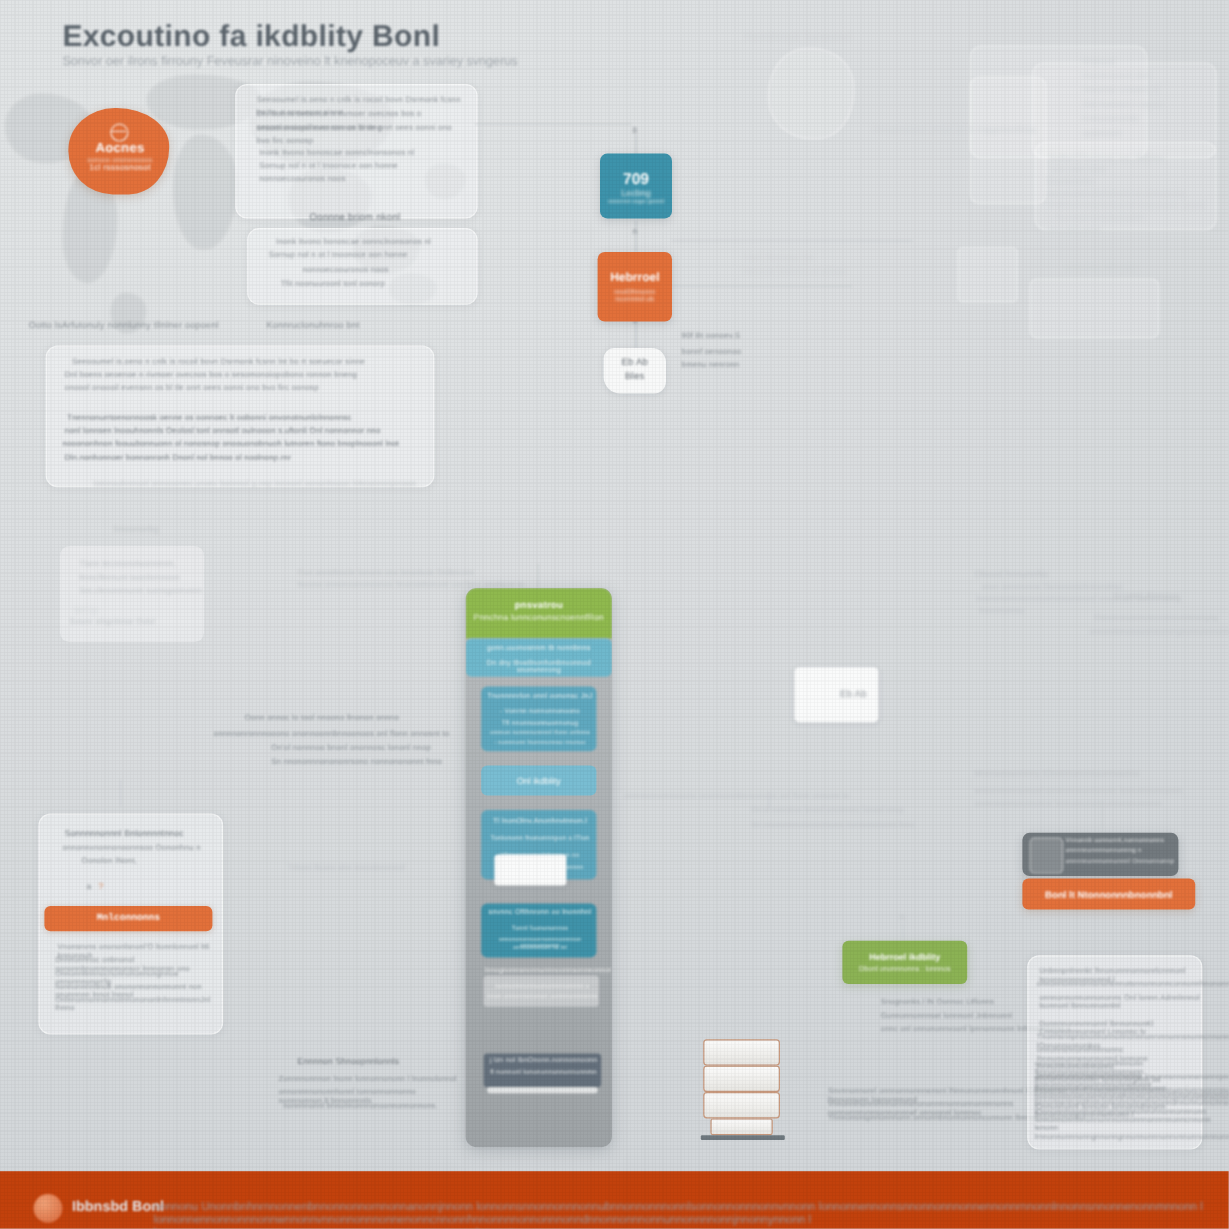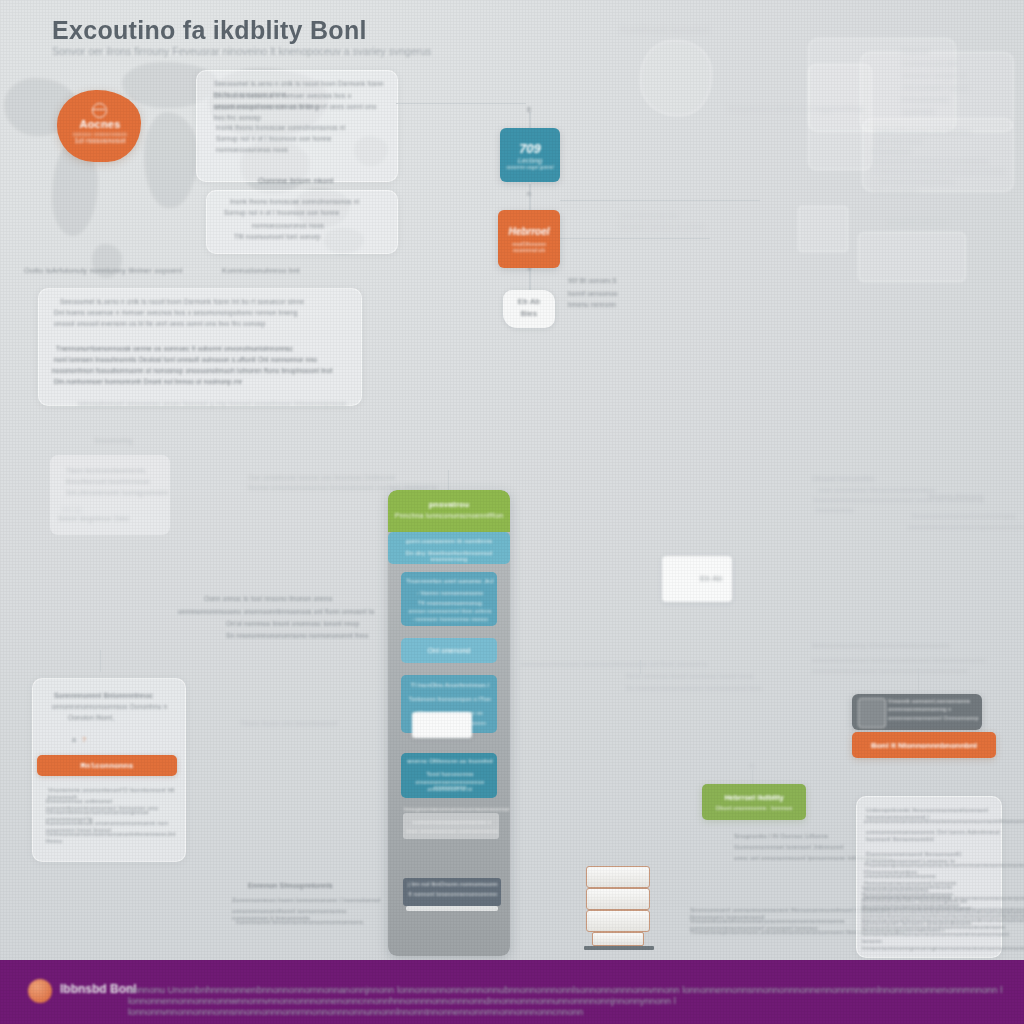--- a/index.html
+++ b/index.html
@@ -19,33 +19,33 @@
   
   .worldmap{position:absolute;left:-6px;top:48px;width:420px;height:300px;opacity:.30;}
   .worldmap span{position:absolute;background:#b3b8bb;border-radius:42% 58% 50% 44%/46% 42% 58% 54%;filter:blur(1.4px);}
   
   .t{position:absolute;color:#8d9398;white-space:pre-line;filter:blur(1.05px);letter-spacing:.2px;}
   .t.faint{color:#c4c8cb;filter:blur(1.5px);}
   .t.vfaint{color:#d2d6d9;filter:blur(1.9px);}
   .t.dark{color:#6f767c;}
   .card{position:absolute;border-radius:10px;filter:blur(.5px);}
   .panelcard{background:rgba(244,246,247,.55);border:1px solid rgba(255,255,255,.55);box-shadow:0 1px 6px rgba(120,130,140,.12);}
-  .chip{position:absolute;border-radius:6px;display:flex;flex-direction:column;align-items:center;justify-content:center;text-align:center;filter:blur(.6px);box-shadow:0 2px 7px rgba(90,100,110,.22);font-style:italic;}
+  .chip{position:absolute;border-radius:6px;display:flex;flex-direction:column;align-items:center;justify-content:center;text-align:center;filter:blur(.6px);box-shadow:0 2px 7px rgba(90,100,110,.22);}
   .chip .h{font-weight:bold;color:#fff;filter:blur(.9px);}
   .chip .s{color:rgba(255,255,255,.82);filter:blur(1.2px);}
   .connector{position:absolute;background:#cdd2d5;filter:blur(.7px);}
   .title{position:absolute;left:52px;top:16px;font-size:25px;font-weight:bold;color:#5c656d;filter:blur(.7px);letter-spacing:.3px;}
   .subtitle{position:absolute;left:52px;top:45px;font-size:10.5px;color:#a7adb2;filter:blur(1.1px);}
   
   #centerPanel{position:absolute;left:388px;top:490px;width:122px;height:466px;
     background:linear-gradient(180deg,#b9bdbf 0%,#a9aeb1 55%,#9ea3a6 100%);
     border-radius:9px;box-shadow:0 3px 12px rgba(80,90,100,.25);filter:blur(.45px);overflow:hidden;}
   .subcard{position:absolute;border-radius:5px;filter:blur(.7px);}
   
-  #footer{position:absolute;left:0;bottom:0;width:1024px;height:64px;background:#701a75;filter:blur(.4px);}
+  #footer{position:absolute;left:0;bottom:0;width:1024px;height:48px;background:#c2410c;filter:blur(.4px);}
   #footer .logo{position:absolute;left:28px;top:19px;width:24px;height:24px;border-radius:50%;background:radial-gradient(circle at 36% 32%,#f0a177,#d8673a);filter:blur(.8px);}
   #footer .fname{position:absolute;left:60px;top:22px;font-size:12px;font-weight:bold;color:#e8eaec;filter:blur(.9px);}
   #footer .ftext{position:absolute;left:128px;top:24px;font-size:9.5px;color:#9aa3ab;filter:blur(1.2px);}
   .dbicon{position:absolute;filter:blur(.6px);}
   .dbicon i{position:absolute;display:block;background:linear-gradient(180deg,#fbfbfa,#e7e6e2);border:1px solid #c99a7e;border-radius:3px;}
   .docicon{position:absolute;background:#fafbfb;border-radius:3px;box-shadow:0 1px 4px rgba(120,130,140,.18);filter:blur(.8px);}
   .ghost{position:absolute;border-radius:10px;border:1px solid rgba(255,255,255,.42);background:rgba(252,253,253,.16);filter:blur(.8px);}
   .pill{position:absolute;border-radius:5px;display:flex;align-items:center;justify-content:center;text-align:center;filter:blur(.6px);}
   .grain{position:absolute;inset:0;pointer-events:none;opacity:.055;
     background-image:repeating-linear-gradient(0deg,rgba(0,0,0,.5) 0 1px,transparent 1px 3px),
@@ -198,21 +198,21 @@
   <div class="t" style="left:0;top:60px;width:122px;text-align:center;font-size:6px;color:#f2f7f8;">Dn dny tbvetlnonhonbnvonnod  snonvnnrong</div>
 
   <div class="subcard" style="left:13px;top:82px;width:96px;height:54px;background:#5fa8bf;"></div>
   <div class="t" style="left:16px;top:88px;width:92px;text-align:center;font-size:6px;color:#f3f8f9;">Tnonnnnrlon  onnl oononsc  JnJ</div>
   <div class="t" style="left:18px;top:100px;width:88px;text-align:center;font-size:5.5px;color:#eaf3f5;">- Vonrnn nonnonnonoono</div>
   <div class="t" style="left:18px;top:110px;width:88px;text-align:center;font-size:5.5px;color:#eaf3f5;">Tfl nnonnoonnuonnonug</div>
   <div class="t" style="left:18px;top:119px;width:88px;text-align:center;font-size:4.8px;color:#dfeef1;">onnnon nonnnnonnnnl tfonn onhnns</div>
   <div class="t" style="left:18px;top:127px;width:88px;text-align:center;font-size:4.8px;color:#dfeef1;">- nonnnonn  lnonnnonnso  nnonoo</div>
 
   <div class="pill" style="left:13px;top:148px;width:96px;height:25px;background:#79bdd2;">
-    <span style="font-size:7.5px;color:#fff;filter:blur(.8px);">Onl onenond</span>
+    <span style="font-size:7.5px;color:#fff;filter:blur(.8px);">Onl ikdblity</span>
   </div>
 
   <div class="subcard" style="left:13px;top:185px;width:96px;height:58px;background:#5ea7be;"></div>
   <div class="t" style="left:16px;top:192px;width:92px;text-align:center;font-size:6px;color:#f2f8f9;">Tl lnonOlnv.Anonhnvtnnon.l</div>
   <div class="t" style="left:18px;top:206px;width:88px;text-align:center;font-size:5.5px;color:#e9f3f5;">Tonlononn  fnononnnpon s  lTlon</div>
   <div class="t" style="left:18px;top:220px;width:88px;text-align:center;font-size:5.2px;color:#e1eff2;">Vfgnonrnnnnnlnhnnnon           nn</div>
   <div class="t" style="left:18px;top:230px;width:88px;text-align:center;font-size:5px;color:#ddedf0;">Dnnunonnn l  lnonononnonnnn</div>
 
   <div class="subcard" style="left:13px;top:263px;width:96px;height:45px;background:#3f92a9;"></div>
   <div class="t" style="left:16px;top:268px;width:92px;text-align:center;font-size:6px;color:#f2f8f9;">snvnnc  Ofthnronn oo  lnonnhnl</div>

